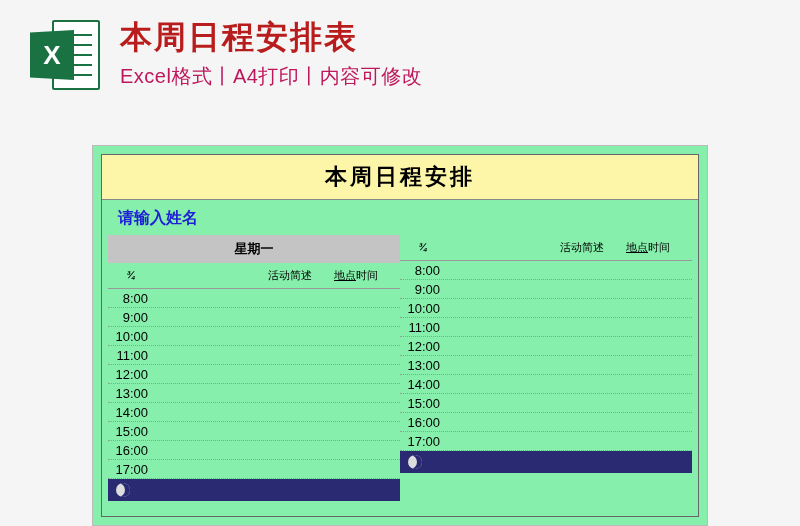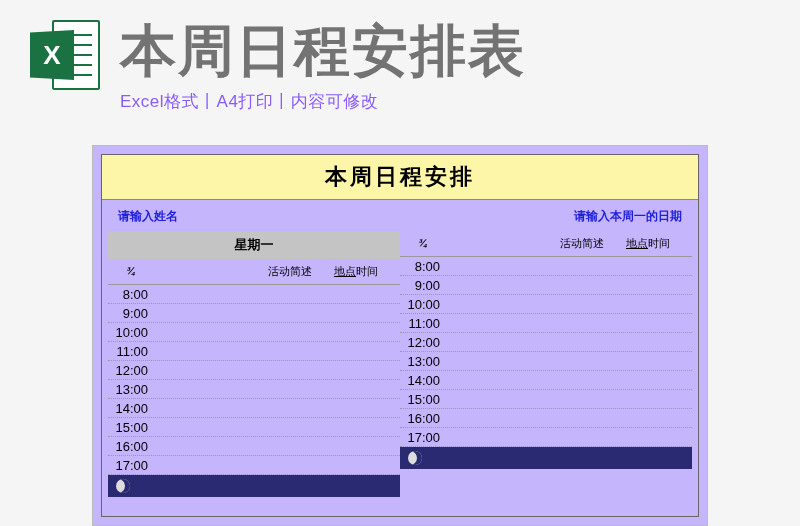--- a/index.html
+++ b/index.html
@@ -78,56 +78,56 @@
       display: flex;
       align-items: center;
       justify-content: center;
       color: #fff;
       font-weight: bold;
       font-size: 26px;
       clip-path: polygon(0 5%, 100% 0, 100% 100%, 0 95%);
     }
     .title-block { flex: 1; }
     .main-title {
-      font-size: 56px;
+      font-size: 32px;
       font-weight: bold;
-      color: #737373;
+      color: #b91c1c;
       letter-spacing: 2px;
       line-height: 1.1;
     }
     .subtitle {
-      font-size: 17px;
-      color: #8b5cf6;
+      font-size: 20px;
+      color: #be185d;
       margin-top: 8px;
       letter-spacing: 0.5px;
     }
     .doc-area {
       position: absolute;
       top: 145px;
       left: 92px;
       right: 92px;
       bottom: 0;
-      background: #c4b5fd;
+      background: #86efac;
       border: 1px solid #bbb;
       padding: 8px;
     }
     .doc-inner { border: 1px solid #666; height: 100%; overflow: hidden; }
     .sheet-title {
       background: #fdf6a8;
       text-align: center;
       font-size: 22px;
       font-weight: bold;
       padding: 7px 0;
       border-bottom: 1px solid #888;
       letter-spacing: 3px;
     }
     .inputs-row {
       display: flex;
       padding: 8px 16px 6px 16px;
-      font-size: 12px;
+      font-size: 16px;
     }
     .inputs-row .left { color: #1f1fd8; font-weight: bold; }
     .inputs-row .right { color: #1f1fd8; margin-left: auto; font-weight: bold; }
     .days {
       display: flex;
       gap: 0;
       padding: 0 6px;
     }
     .day { flex: 1; }
     .day-header {
@@ -187,21 +187,20 @@
     <div class="main-title">本周日程安排表</div>
     <div class="subtitle">Excel格式丨A4打印丨内容可修改</div>
   </div>
 </div>
 
 <div class="doc-area">
   <div class="doc-inner">
     <div class="sheet-title">本周日程安排</div>
     <div class="inputs-row">
       <div class="left">请输入姓名</div>
-      <div class="right">请输入本周一的日期</div>
     </div>
     <div class="days">
       <div class="day">
         <div class="day-header">星期一</div>
         <div class="col-header">
           <div class="c1">¾</div>
           <div class="c2">活动简述</div>
           <div class="c3">地点</div>
           <div class="c4">时间</div>
         </div>

